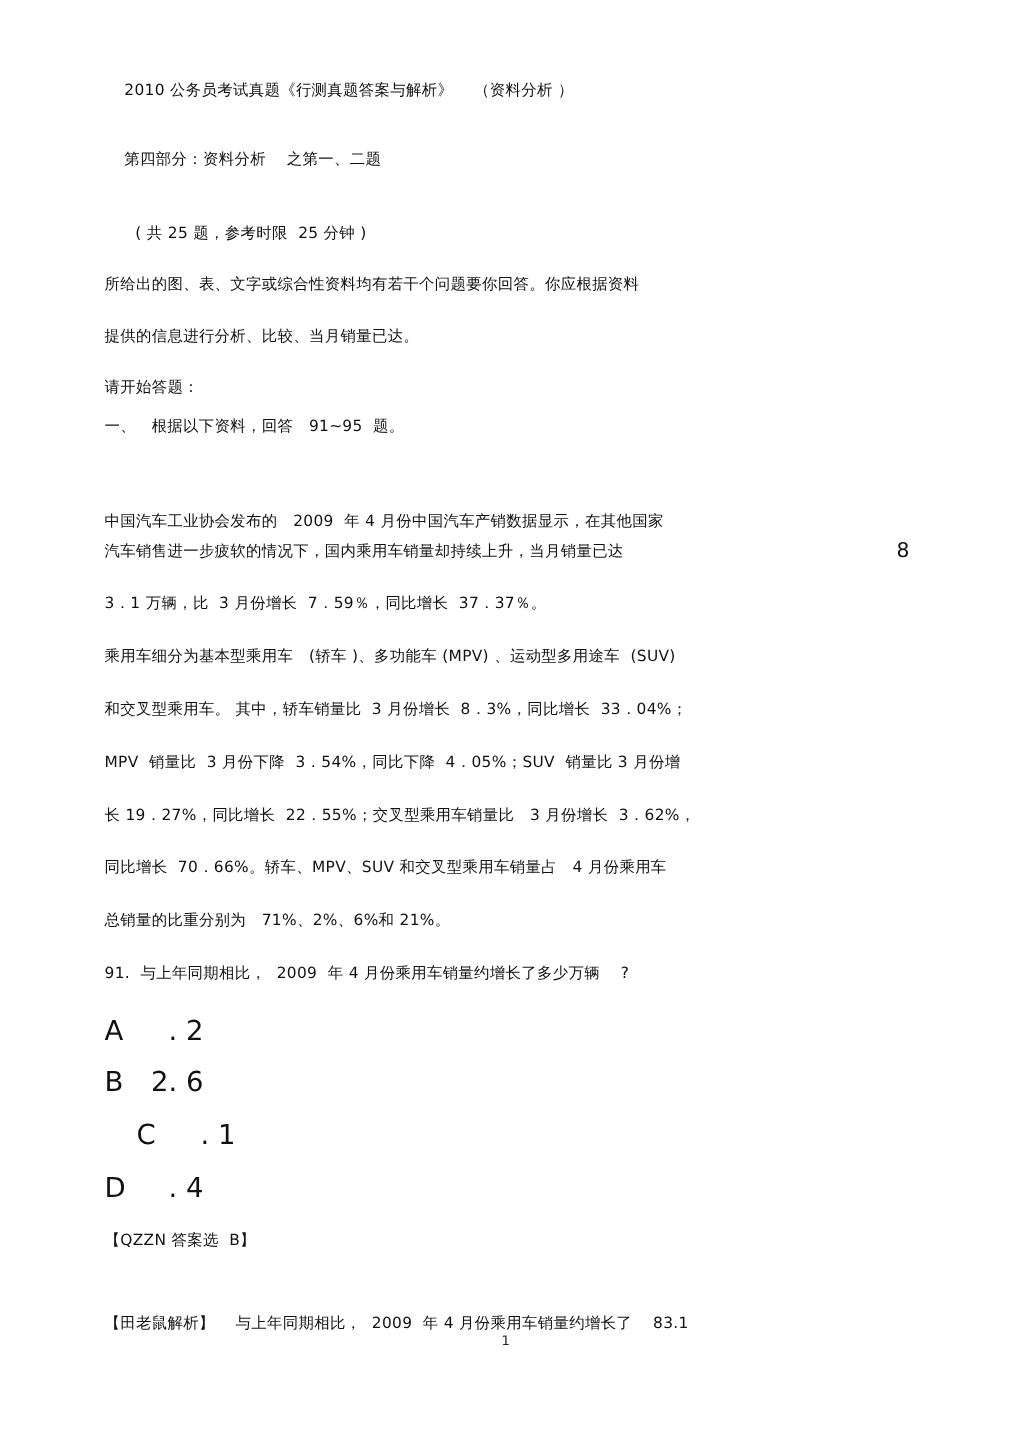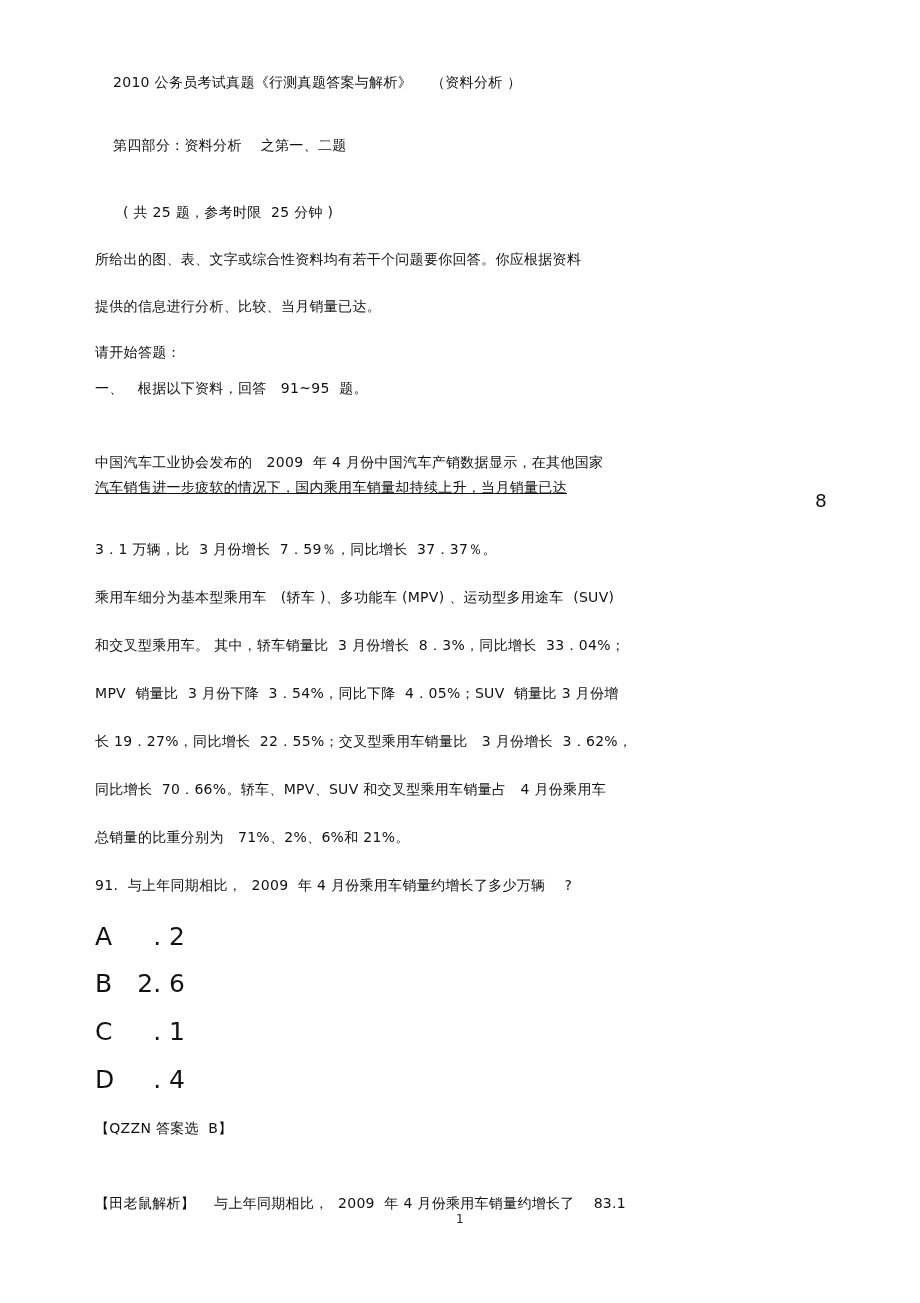--- a/index.html
+++ b/index.html
@@ -27,40 +27,40 @@
   <div class="line title" style="top:70px;">2010 公务员考试真题《行测真题答案与解析》    （资料分析 ）</div>
   <div class="line section" style="top:133px;">第四部分：资料分析    之第一、二题</div>
 
   <div class="line" style="top:200px;margin-left:28px;">( 共 25 题，参考时限  25 分钟 )</div>
   <div class="line" style="top:247px;">所给出的图、表、文字或综合性资料均有若干个问题要你回答。你应根据资料</div>
   <div class="line" style="top:294px;">提供的信息进行分析、比较、当月销量已达。</div>
   <div class="line" style="top:341px;font-family:Liberation Serif, serif;">请开始答题：</div>
 
   <div class="line" style="top:376px;">一、   根据以下资料，回答   91~95  题。</div>
 
-  <div class="line" style="top:450px;">中国汽车工业协会发布的   2009  年 4 月份中国汽车产销数据显示，在其他国家</div>
-  <div class="line" style="top:475px;text-decoration:underline;">汽车销售进一步疲软的情况下，国内乘用车销量却持续上升，当月销量已达</div>
+  <div class="line" style="top:462px;">中国汽车工业协会发布的   2009  年 4 月份中国汽车产销数据显示，在其他国家</div>
+  <div class="line" style="top:489px;">汽车销售进一步疲软的情况下，国内乘用车销量却持续上升，当月销量已达</div>
   <div class="far8" style="top:489px;">8</div>
   <div class="line" style="top:537px;">3．1 万辆，比  3 月份增长  7．59％，同比增长  37．37％。</div>
   <div class="line" style="top:585px;">乘用车细分为基本型乘用车   (轿车 )、多功能车 (MPV) 、运动型多用途车  (SUV)</div>
   <div class="line" style="top:633px;">和交叉型乘用车。 其中，轿车销量比  3 月份增长  8．3%，同比增长  33．04%；</div>
   <div class="line" style="top:681px;">MPV  销量比  3 月份下降  3．54%，同比下降  4．05%；SUV  销量比 3 月份增</div>
   <div class="line" style="top:729px;">长 19．27%，同比增长  22．55%；交叉型乘用车销量比   3 月份增长  3．62%，</div>
   <div class="line" style="top:777px;">同比增长  70．66%。轿车、MPV、SUV 和交叉型乘用车销量占   4 月份乘用车</div>
   <div class="line" style="top:825px;">总销量的比重分别为   71%、2%、6%和 21%。</div>
 
   <div class="line" style="top:873px;">91.  与上年同期相比，  2009  年 4 月份乘用车销量约增长了多少万辆    ?</div>
 
   <div class="opt" style="top:925px;">
     <span class="letter">A</span><span class="val">. 2</span>
   </div>
   <div class="opt" style="top:972px;">
     <span class="letter">B</span><span class="val">2. 6</span>
   </div>
-  <div class="opt" style="top:1020px;">
+  <div class="opt" style="top:1020px;margin-left:29px;">
     <span class="letter">C</span><span class="val">. 1</span>
   </div>
   <div class="opt" style="top:1068px;">
     <span class="letter">D</span><span class="val">. 4</span>
   </div>
 
   <div class="line" style="top:1116px;">【QZZN 答案选  B】</div>
   <div class="line" style="top:1144px;margin-top:47px;">【田老鼠解析】    与上年同期相比，  2009  年 4 月份乘用车销量约增长了    83.1</div>
 
   <div class="page-num">1</div>

